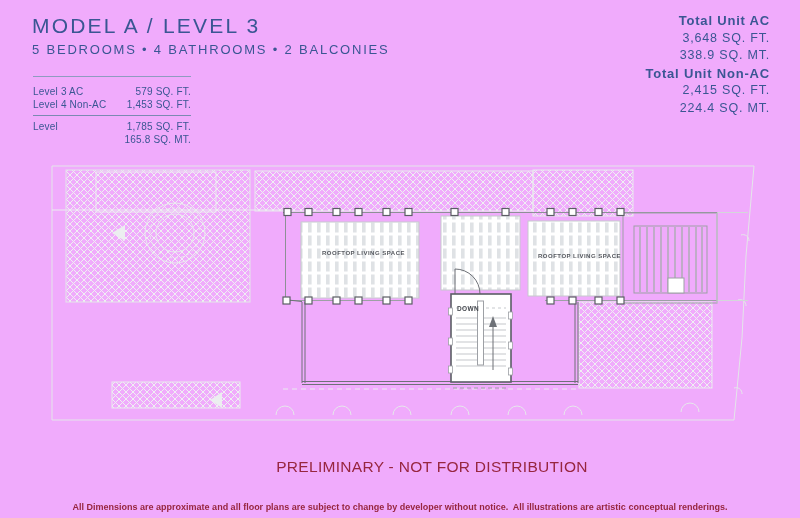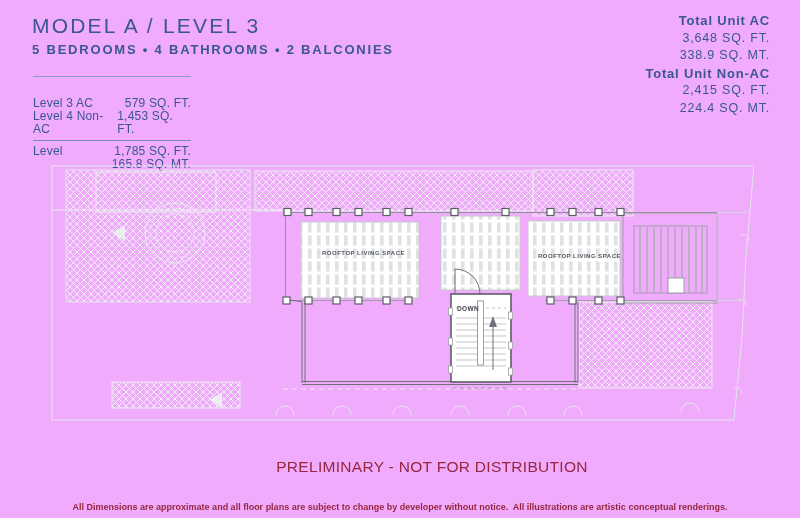--- a/index.html
+++ b/index.html
@@ -3,24 +3,24 @@
 <meta charset="utf-8">
 <style>
   html,body{margin:0;padding:0;background:#ffffff;}
   .sheet{
     position:relative;width:800px;height:518px;background:#f0abfc;overflow:hidden;
     font-family:"Liberation Sans","DejaVu Sans",sans-serif;
   }
   
   .header{position:absolute;left:32px;top:14px;color:#3A5693;}
   .title{font-size:21px;letter-spacing:2.2px;font-weight:500;}
-  .subtitle{font-size:13px;letter-spacing:1.8px;margin-top:4px;font-weight:700;}
+  .subtitle{font-size:13px;letter-spacing:1.8px;margin-top:4px;font-weight:400;}
   
   .ltable{position:absolute;left:33px;top:76px;width:158px;color:#3A5693;
-          font-size:12px;letter-spacing:.2px;border-top:1px solid #8e9cc0;padding-top:20px;}
+          font-size:10px;letter-spacing:.2px;border-top:1px solid #8e9cc0;padding-top:8px;}
   .ltable .row{display:flex;justify-content:space-between;line-height:13px;}
   .ltable .rule{border-top:1px solid #7b8ab2;margin:4px 0 4px 0;}
   .ltable .right-only{justify-content:flex-end;}
   
   .totals{position:absolute;right:30px;top:12px;text-align:right;color:#3A5693;
           font-size:12.5px;letter-spacing:.8px;line-height:17.5px;}
   .totals .thead{font-weight:700;font-size:13px;}
   
   .plan{position:absolute;left:0;top:0;width:800px;height:518px;}
   

